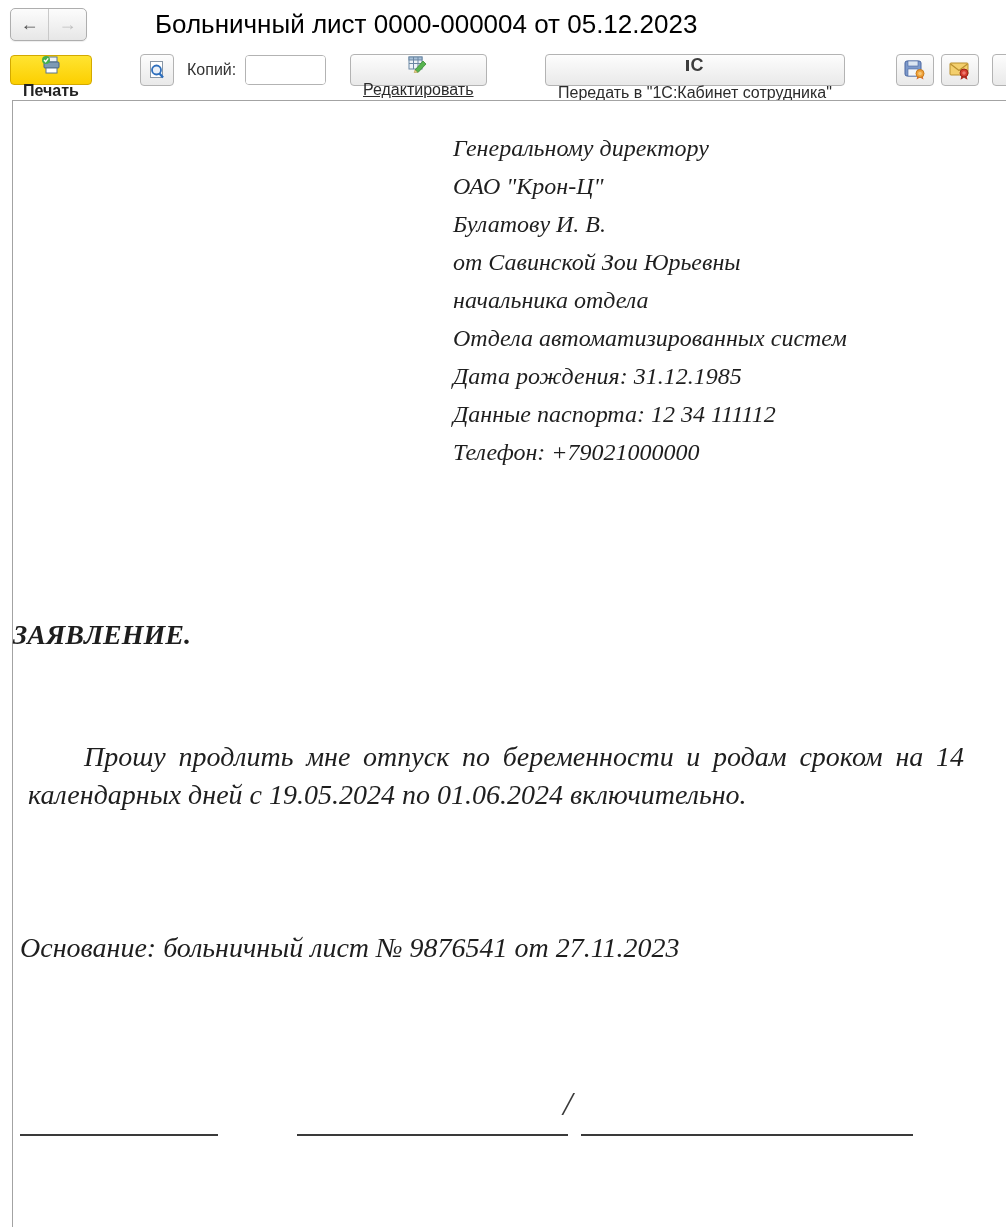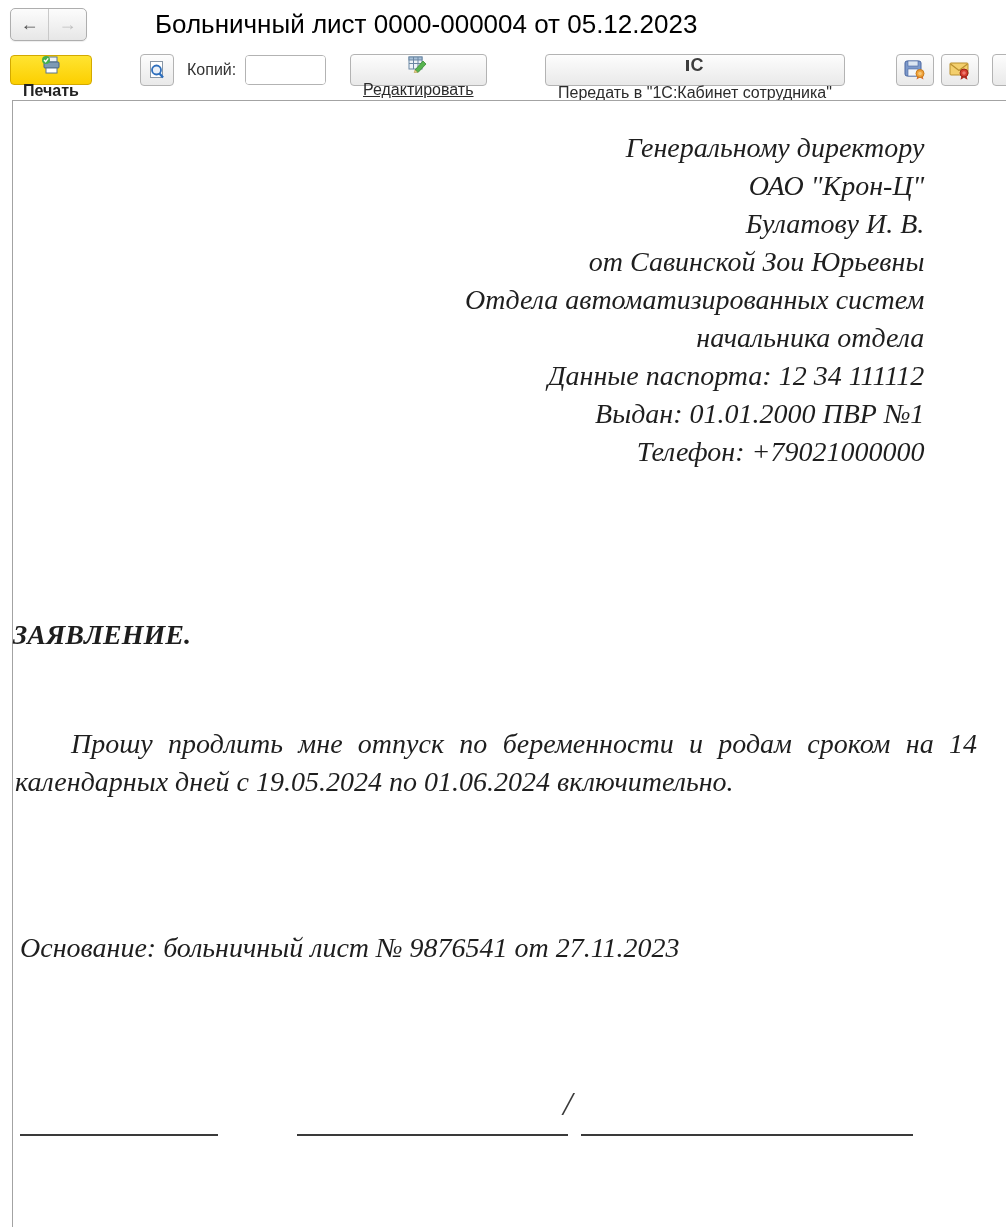--- a/index.html
+++ b/index.html
@@ -50,31 +50,31 @@
 
   .onec-logo { font-weight:900; font-size:18px; color:#3d3d3d; display:flex; align-items:center; }
   .onec-bar { display:inline-block; width:3px; height:11px; background:#3d3d3d; margin-right:1px; }
 
   
   .document {
     position:absolute; left:12px; top:100px; width:1002px; height:1140px;
     background:#fff; border:1px solid #a3a3a3; box-sizing:border-box;
     font-family:"Liberation Serif", serif; font-style:italic; color:#1e1e1e;
   }
-  .addr { position:absolute; left:452px; top:28px; font-size:28px; line-height:38px; white-space:nowrap;text-align:right; }
+  .addr { position:absolute; left:440px; top:28px; font-size:24px; line-height:38px; white-space:nowrap; }
   .addr div { height:38px; }
   .doc-heading {
     position:absolute; left:0; right:40px; top:518px; 
     font-size:28px; font-weight:bold;
   }
   .doc-body {
     position:absolute; left:2px; right:36px; top:624px;
     font-size:28px; line-height:38px; text-align:justify;
   }
-  .doc-body p { margin:0; text-indent:56px; }
+  .doc-body p { margin:13px; text-indent:56px; }
   .doc-basis { position:absolute; left:7px; top:828px; font-size:28px; line-height:38px; white-space:nowrap; }
 
   .sig-line { position:absolute; height:0; border-bottom:2px solid #3a3a3a; }
   .sig1 { left:7px;  top:1033px; width:198px; }
   .sig2 { left:284px; top:1033px; width:271px; }
   .sig3 { left:568px; top:1033px; width:332px; }
   .sig-slash { position:absolute; left:550px; top:984px; font-size:34px; color:#3a3a3a; }
 
   svg { display:block; }
 </style>
@@ -169,24 +169,24 @@
 
 <div class="btn btn-stub"></div>
 
 <div class="document">
 
   <div class="addr">
     <div>Генеральному директору</div>
     <div>ОАО "Крон-Ц"</div>
     <div>Булатову И. В.</div>
     <div>от Савинской Зои Юрьевны</div>
+    <div>начальника отдела</div>
     <div>Отдела автоматизированных систем</div>
-    <div>начальника отдела</div>
+    <div>Дата рождения: 31.12.1985</div>
     <div>Данные паспорта: 12 34 111112</div>
-    <div>Выдан: 01.01.2000 ПВР №1</div>
     <div>Телефон: +79021000000</div>
   </div>
 
   <div class="doc-heading">ЗАЯВЛЕНИЕ.</div>
 
   <div class="doc-body">
     <p>Прошу продлить мне отпуск по беременности и родам сроком на 14 календарных дней с 19.05.2024 по 01.06.2024 включительно.</p>
   </div>
 
   <div class="doc-basis">Основание: больничный лист № 9876541 от 27.11.2023</div>

